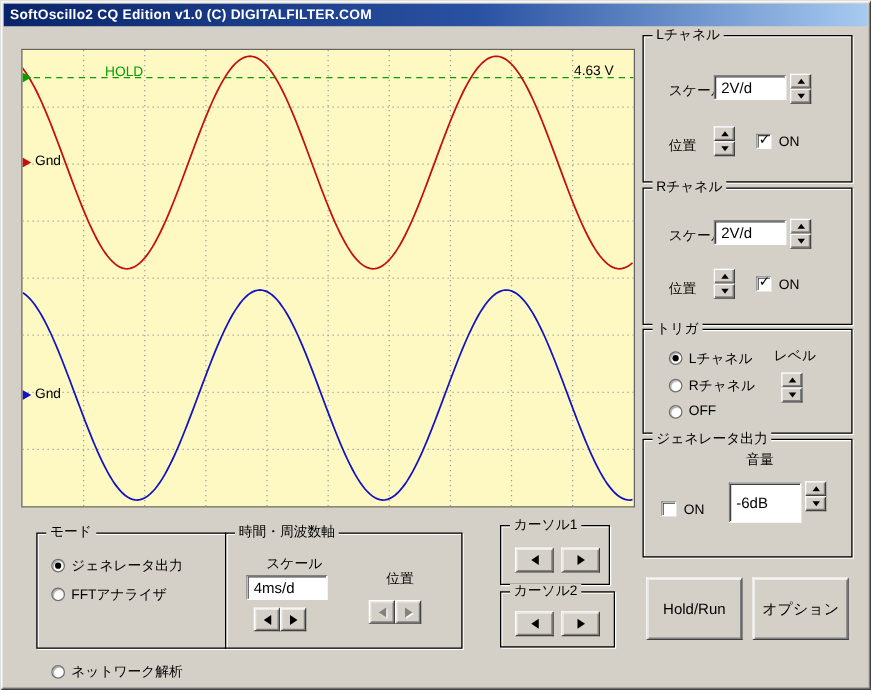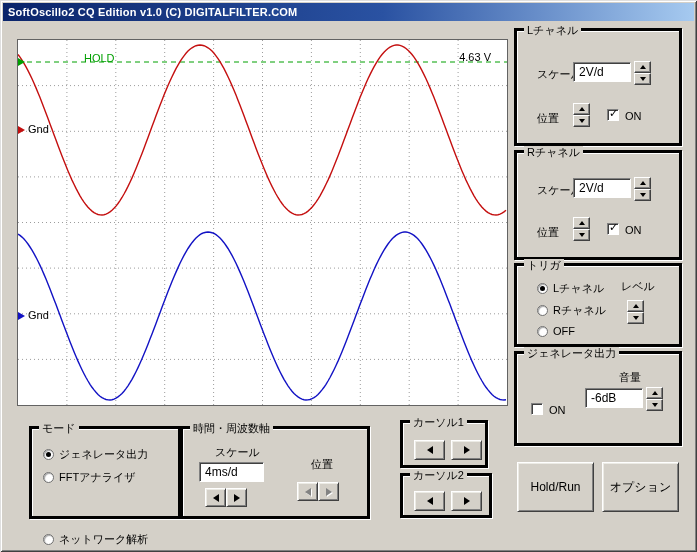--- a/index.html
+++ b/index.html
@@ -10,29 +10,29 @@
     box-shadow: inset 1px 1px 0 #dfdfdf, inset -1px -1px 0 #404040, inset 2px 2px 0 #ffffff, inset -2px -2px 0 #808080;
   }
   .titlebar {
     position:absolute; left:3px; top:3px; right:3px; height:18px;
     background:linear-gradient(90deg,#0a246a 0%, #2a52a2 55%, #a6caf0 100%);
     color:#fff; font-size:11px; font-weight:bold; line-height:18px; padding-left:5px;
     letter-spacing:0.2px; cursor:default;
   }
 
   
-  .scope { position:absolute; left:17px; top:39px; width:491px; height:367px; background:#ffffff;
+  .scope { position:absolute; left:17px; top:39px; width:491px; height:367px; background:#fef9c3;
            border:1px solid #636363; overflow:hidden; }
   .scope svg { position:absolute; left:0; top:0; }
   .scope-text { position:absolute; font-size:11px; color:#000; white-space:nowrap; }
   .marker { position:absolute; left:0; width:0; height:0;
             border-top:4px solid transparent; border-bottom:4px solid transparent; border-left:7px solid #000; }
 
   
-  .group { position:absolute; border:3px solid #000000;
+  .group { position:absolute; border:1px solid #000000;
            box-shadow: inset 1px 1px 0 #ffffff, 1px 1px 0 #ffffff; }
   .legend { position:absolute; top:-7px; left:7px; background:#d4d0c8; padding:0 3px; font-size:11px; line-height:13px; white-space:nowrap; }
 
   .lbl { position:absolute; font-size:11px; white-space:nowrap; color:#000; }
 
   .textbox { position:absolute; background:#fff; border:1px solid; border-color:#808080 #ffffff #ffffff #808080;
              box-shadow: inset 1px 1px 0 #404040; font-size:12px; padding:2px 5px; color:#000; outline:none; }
 
   
   .btn { position:absolute; background:#d4d0c8; border:1px solid; border-color:#ffffff #404040 #404040 #ffffff;
@@ -169,22 +169,22 @@
           <span class="tri-up"></span>
         </button>
       <button class="spin">
           <span class="tri-down"></span>
         </button>
     </div>
   </div>
 
   <div class="group" style="left:514px;top:351px;width:168px;height:95px;text-decoration:underline;">
     <span class="legend">ジェネレータ出力</span>
-    <span class="lbl" style="left:82px;top:16px;margin-left:20px;">音量</span>
-    <input class="textbox" style="left: 68px; top: 34px; width: 58px; height: 20px;" readonly="" value="-6dB">
+    <span class="lbl" style="left:82px;top:8px;">音量</span>
+    <input class="textbox" style="left: 68px; top: 34px; width: 58px; height: 32px;" readonly="" value="-6dB">
     <div class="spinner" style="left:129px;top:33px;">
       <button class="spin">
           <span class="tri-up"></span>
         </button>
       <button class="spin">
           <span class="tri-down"></span>
         </button>
     </div>
     <span class="checkbox" style="left:14px;top:49px;"></span>
     <span class="lbl" style="left:32px;top:50px;">ON</span>

